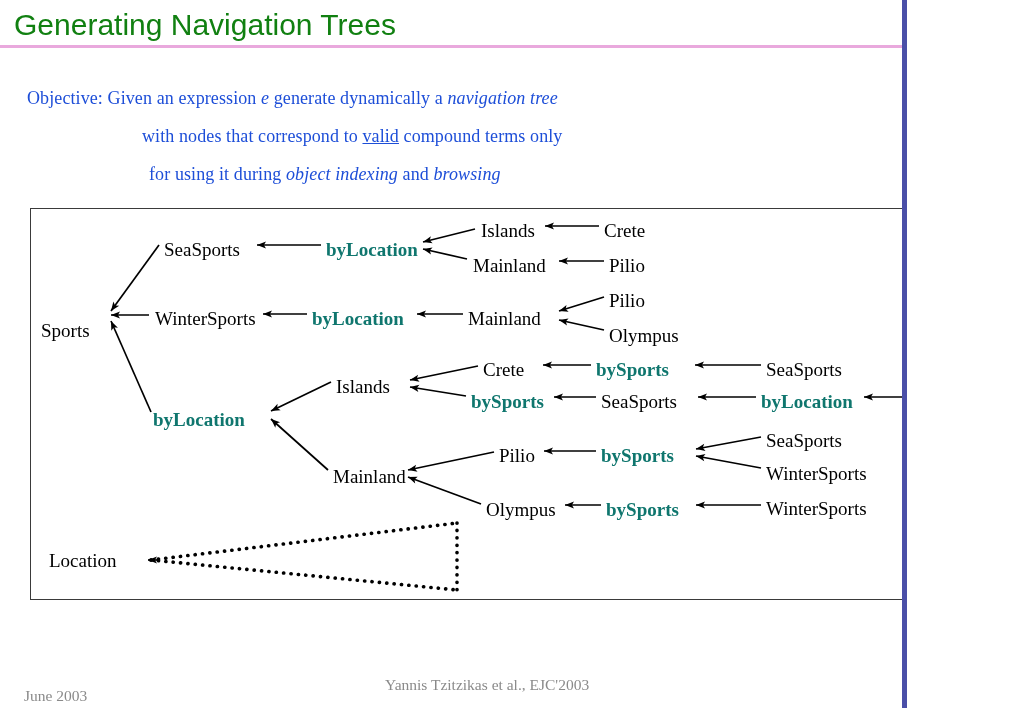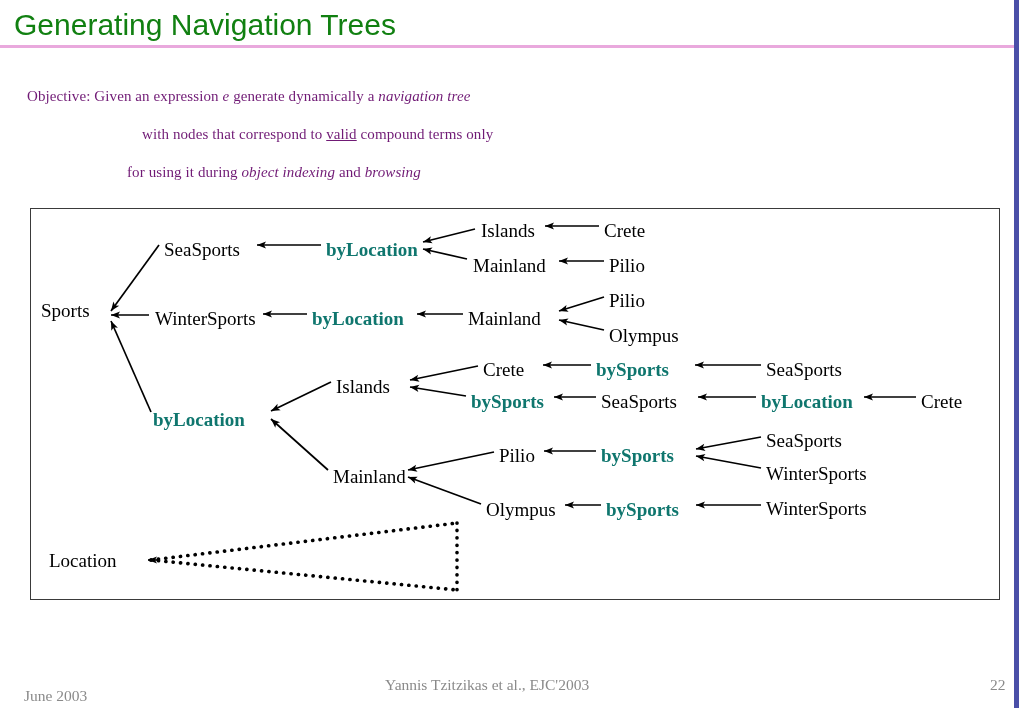--- a/index.html
+++ b/index.html
@@ -10,21 +10,21 @@
   body {
     width: 1023px;
     height: 708px;
     font-family: "Liberation Serif", "DejaVu Serif", serif;
     overflow: hidden;
     position: relative;
   }
   #slide {
     position: absolute;
     left: 0; top: 0;
-    width: 1019px;
+    width: 907px;
     height: 708px;
     background: #ffffff;
     border-right: 5px solid #4a4fa8;
     box-sizing: border-box;
     overflow: hidden;
   }
 
   
   #title {
     position: absolute;
@@ -41,28 +41,28 @@
     left: 0px;
     top: 45px;
     width: 1018px;
     height: 3px;
     background: #e9a9dd;
   }
 
   
   .obj-line {
     position: absolute;
-    font-size: 15px;
-    color: #701a75;
+    font-size: 18px;
+    color: #1d4ed8;
     white-space: nowrap;
     letter-spacing: 0.1px;
   }
   #obj-l1 { left: 27px;  top: 88px; }
   #obj-l2 { left: 142px; top: 126px; }
-  #obj-l3 { left: 127px; top: 164px; text-align: center; }
+  #obj-l3 { left: 149px; top: 164px; text-align: center; }
   .it { font-style: italic; }
   .ul { text-decoration: underline; }
 
   
   #diagram {
     position: absolute;
     left: 30px;
     top: 208px;
     width: 970px;
     height: 392px;
@@ -203,21 +203,21 @@
         <path d="M128,351 L117,351"></path>
       </g>
 
       <g stroke="#000000" stroke-width="3.6" fill="none" stroke-linecap="round" stroke-dasharray="0.2 7.2">
         <path d="M120,351 L426,314"></path>
         <path d="M120,351 L426,381"></path>
         <path d="M426,314 L426,381"></path>
       </g>
     </svg>
 
-    <div class="node" style="left:10px; top:92px;"><span>Sports</span></div>
+    <div class="node" style="left:10px; top:112px;"><span>Sports</span></div>
     <div class="node" style="left:133px; top:31px;"><span>SeaSports</span></div>
     <div class="node green" style="left:295px; top:31px;"><span>byLocation</span></div>
     <div class="node" style="left:450px; top:12px;"><span>Islands</span></div>
     <div class="node" style="left:573px; top:12px;"><span>Crete</span></div>
     <div class="node" style="left:442px; top:47px;"><span>Mainland</span></div>
     <div class="node" style="left:578px; top:47px;"><span>Pilio</span></div>
     <div class="node" style="left:124px; top:100px;"><span>WinterSports</span></div>
     <div class="node green" style="left:281px; top:100px;"><span>byLocation</span></div>
     <div class="node" style="left:437px; top:100px;"><span>Mainland</span></div>
     <div class="node" style="left:578px; top:82px;"><span>Pilio</span></div>

